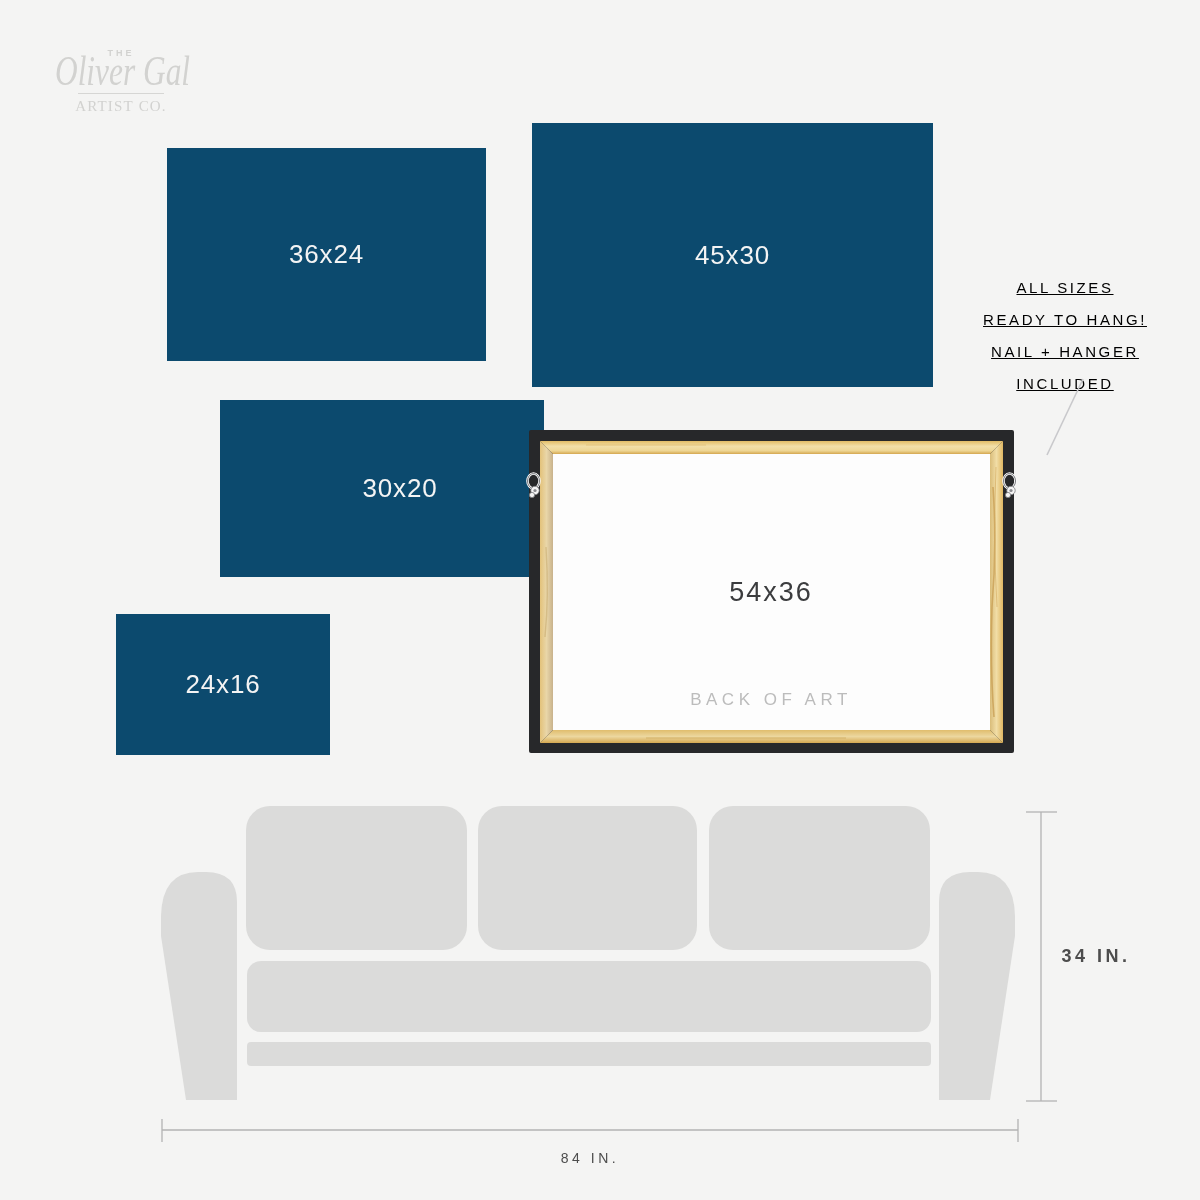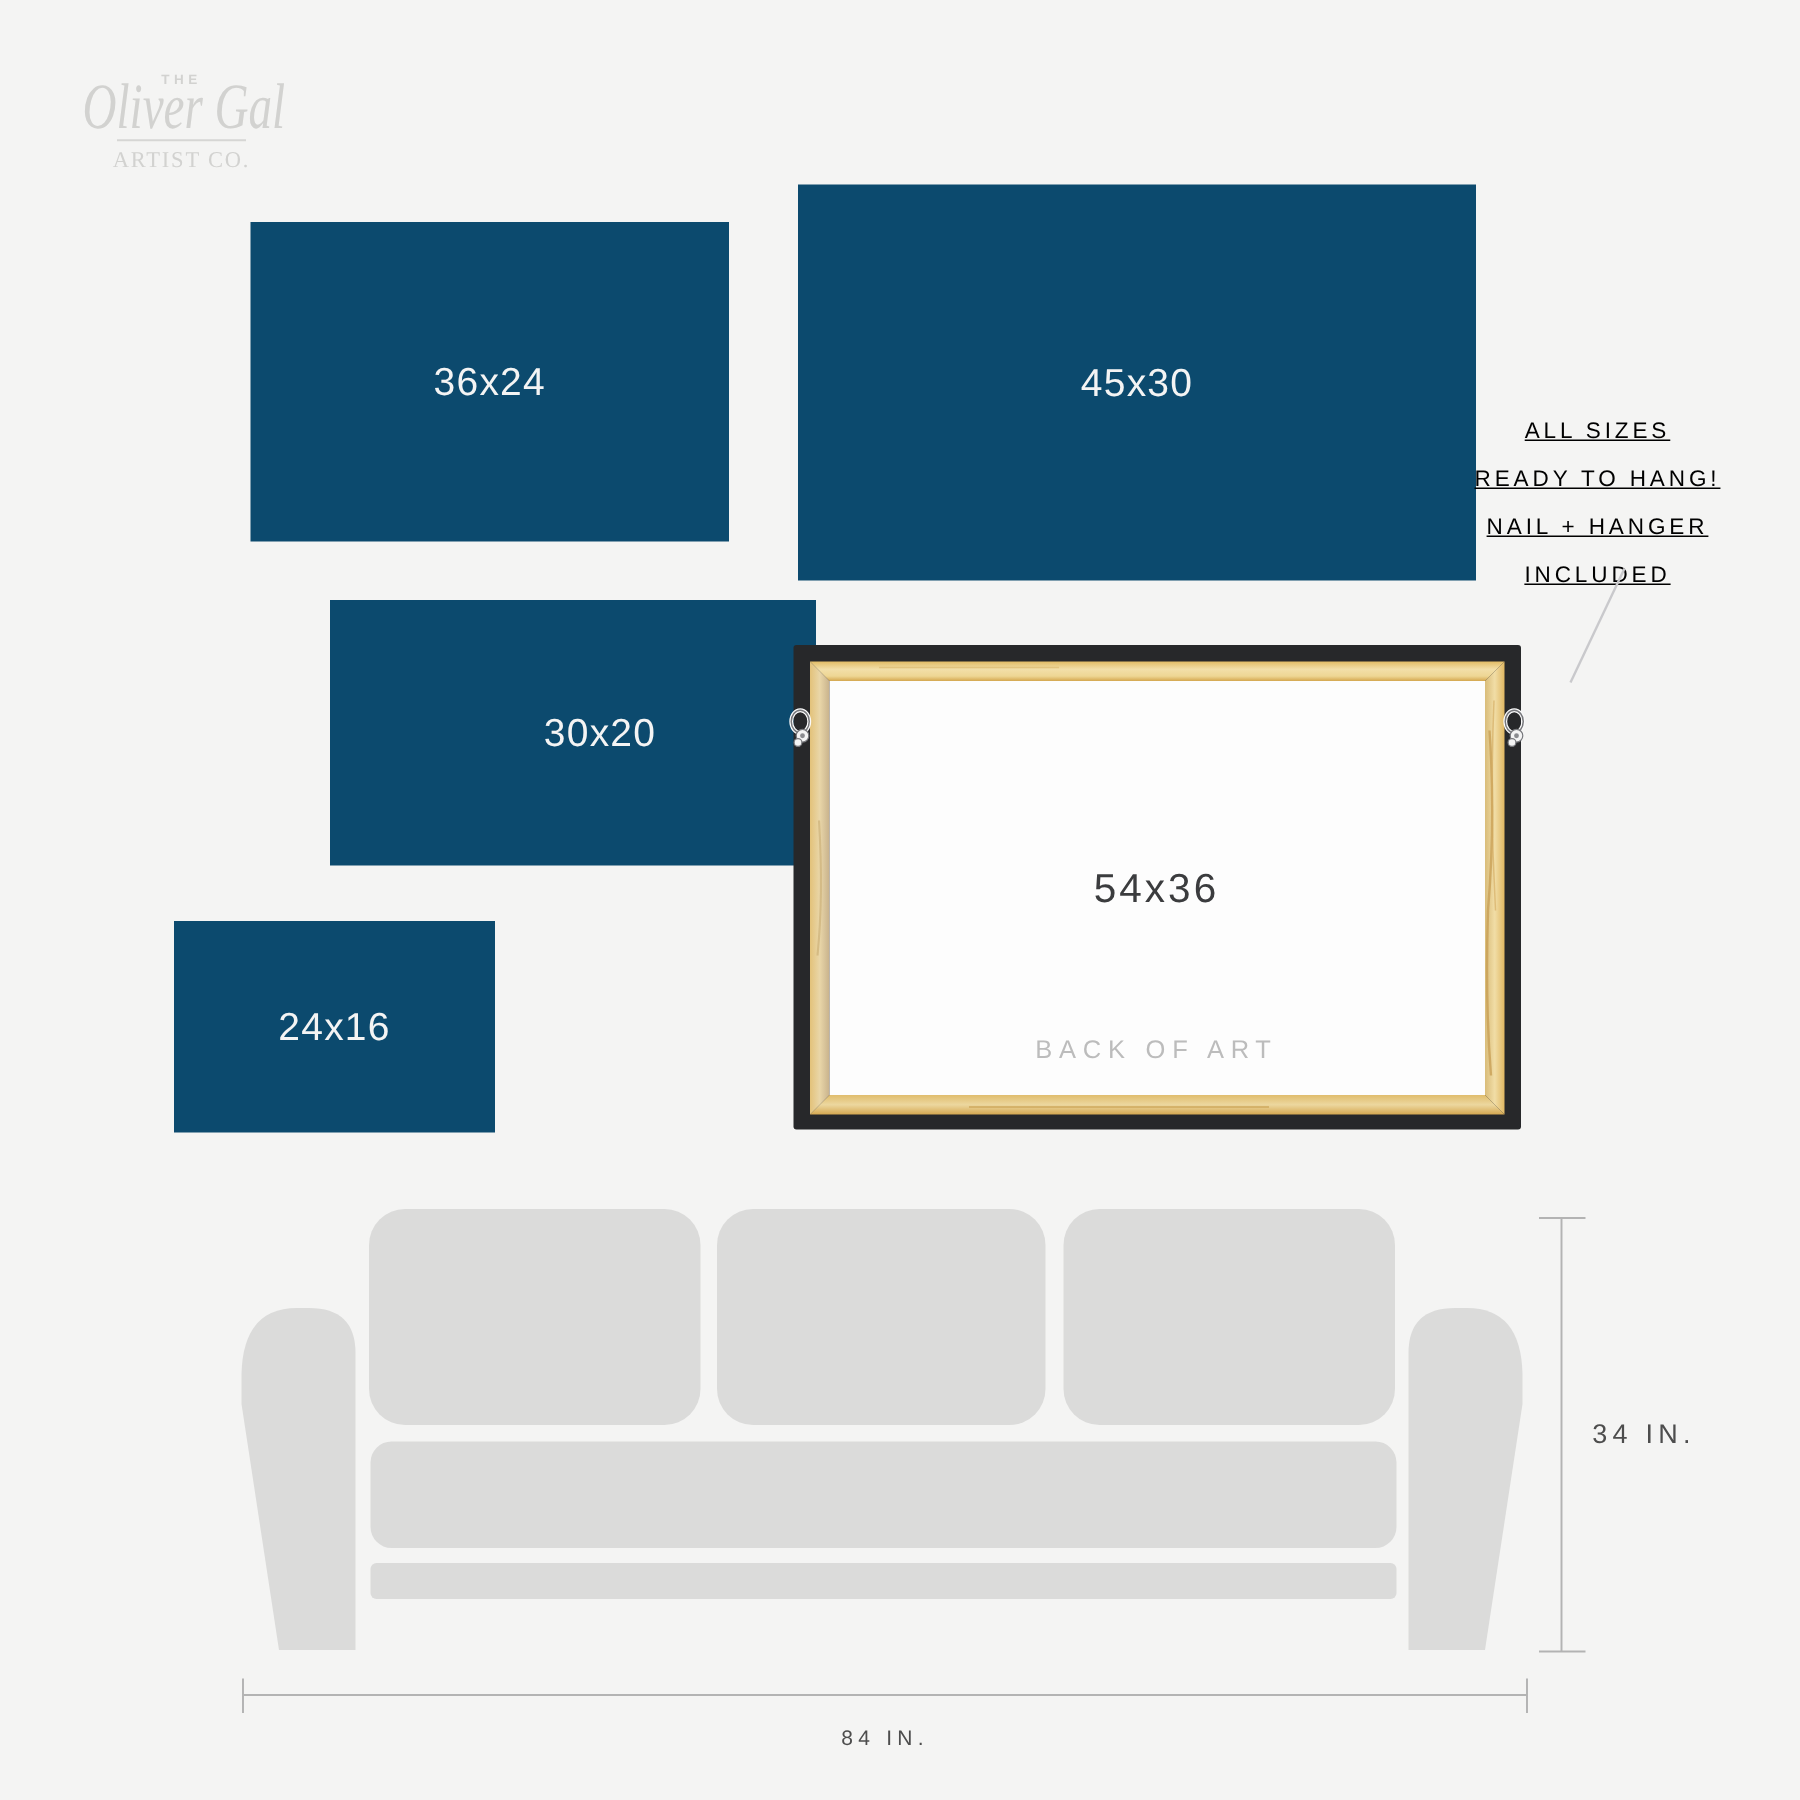--- a/index.html
+++ b/index.html
@@ -14,21 +14,21 @@
 
   <svg class="abs" style="left:40px;top:40px;" width="170" height="80" viewBox="0 0 170 80">
     <text x="81" y="16" font-size="9" font-weight="bold" letter-spacing="3" fill="#d2d2d0" text-anchor="middle" font-family="Liberation Sans, sans-serif">THE</text>
     <text transform="translate(15,45) scale(0.73,1)" font-size="43" font-style="italic" fill="#d2d2d0" font-family="Liberation Serif, serif">Oliver Gal</text>
     <line x1="38" y1="53.5" x2="124" y2="53.5" stroke="#d6d6d4" stroke-width="1.2"></line>
     <text x="81" y="71" font-size="15" letter-spacing="1.2" fill="#d2d2d0" text-anchor="middle" font-family="Liberation Serif, serif">ARTIST CO.</text>
   </svg>
 
   <div class="rect" style="left:167px;top:148px;width:319px;height:213px;font-size:26px;">36x24</div>
 
-  <div class="rect" style="left:532px;top:123px;width:452px;height:264px;font-size:26px;">45x30</div>
+  <div class="rect" style="left:532px;top:123px;width:401px;height:264px;font-size:26px;">45x30</div>
 
   <div class="rect" style="left:220px;top:400px;width:288px;height:177px;font-size:26px;padding-left:36px;">30x20</div>
 
   <div class="rect" style="left:105px;top:614px;width:214px;height:141px;font-size:26px;margin-left:11px;">24x16</div>
 
 
   <svg class="abs" style="left:526px;top:427px;" width="492" height="330" viewBox="0 0 492 330">
     <defs>
       <linearGradient id="woodtop" x1="0" y1="0" x2="0" y2="1">
         <stop offset="0" stop-color="#e2bc66"></stop>
@@ -124,15 +124,15 @@
   </svg>
 
   <div class="abs" style="left:490px;top:1150px;width:200px;text-align:center;font-size:14px;letter-spacing:3.5px;color:#4d4d4d;">84 IN.</div>
 
   <svg class="abs" style="left:1020px;top:805px;" width="42" height="305" viewBox="0 0 42 305">
     <line x1="21" y1="7" x2="21" y2="296" stroke="#b3b3b3" stroke-width="1.3"></line>
     <line x1="6" y1="7" x2="37" y2="7" stroke="#b3b3b3" stroke-width="1.3"></line>
     <line x1="6" y1="296" x2="37" y2="296" stroke="#b3b3b3" stroke-width="1.3"></line>
   </svg>
 
-  <div class="abs" style="left:1046px;top:946px;width:100px;text-align:center;font-size:18px;letter-spacing:3.5px;color:#4d4d4d;">34 IN.</div>
+  <div class="abs" style="left:1046px;top:946px;width:100px;text-align:center;font-size:18px;letter-spacing:3.5px;color:#4d4d4d;font-weight:bold;">34 IN.</div>
 
 </div>
 
 </body></html>

